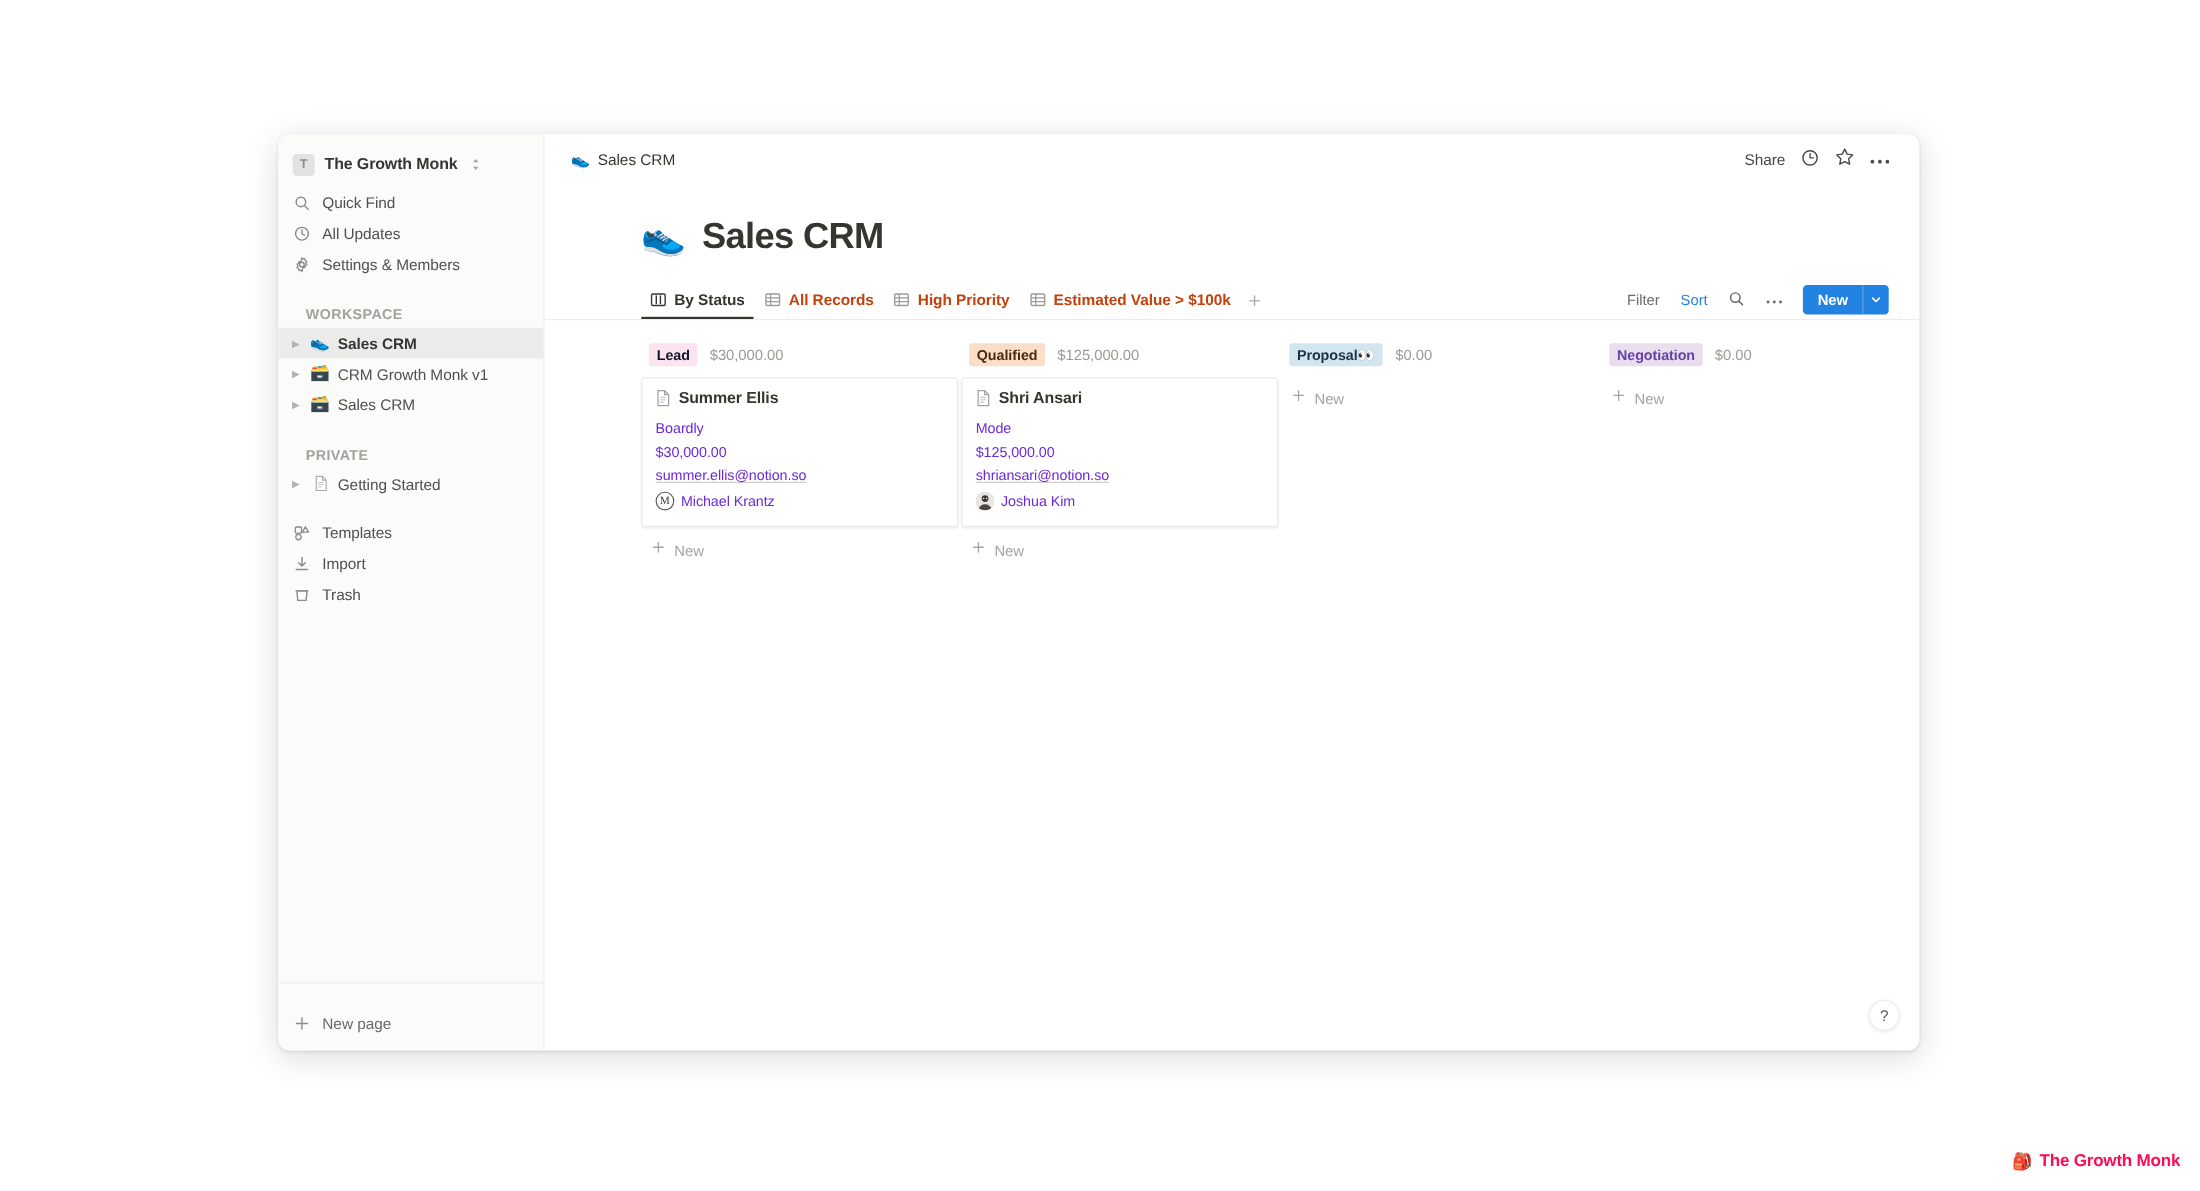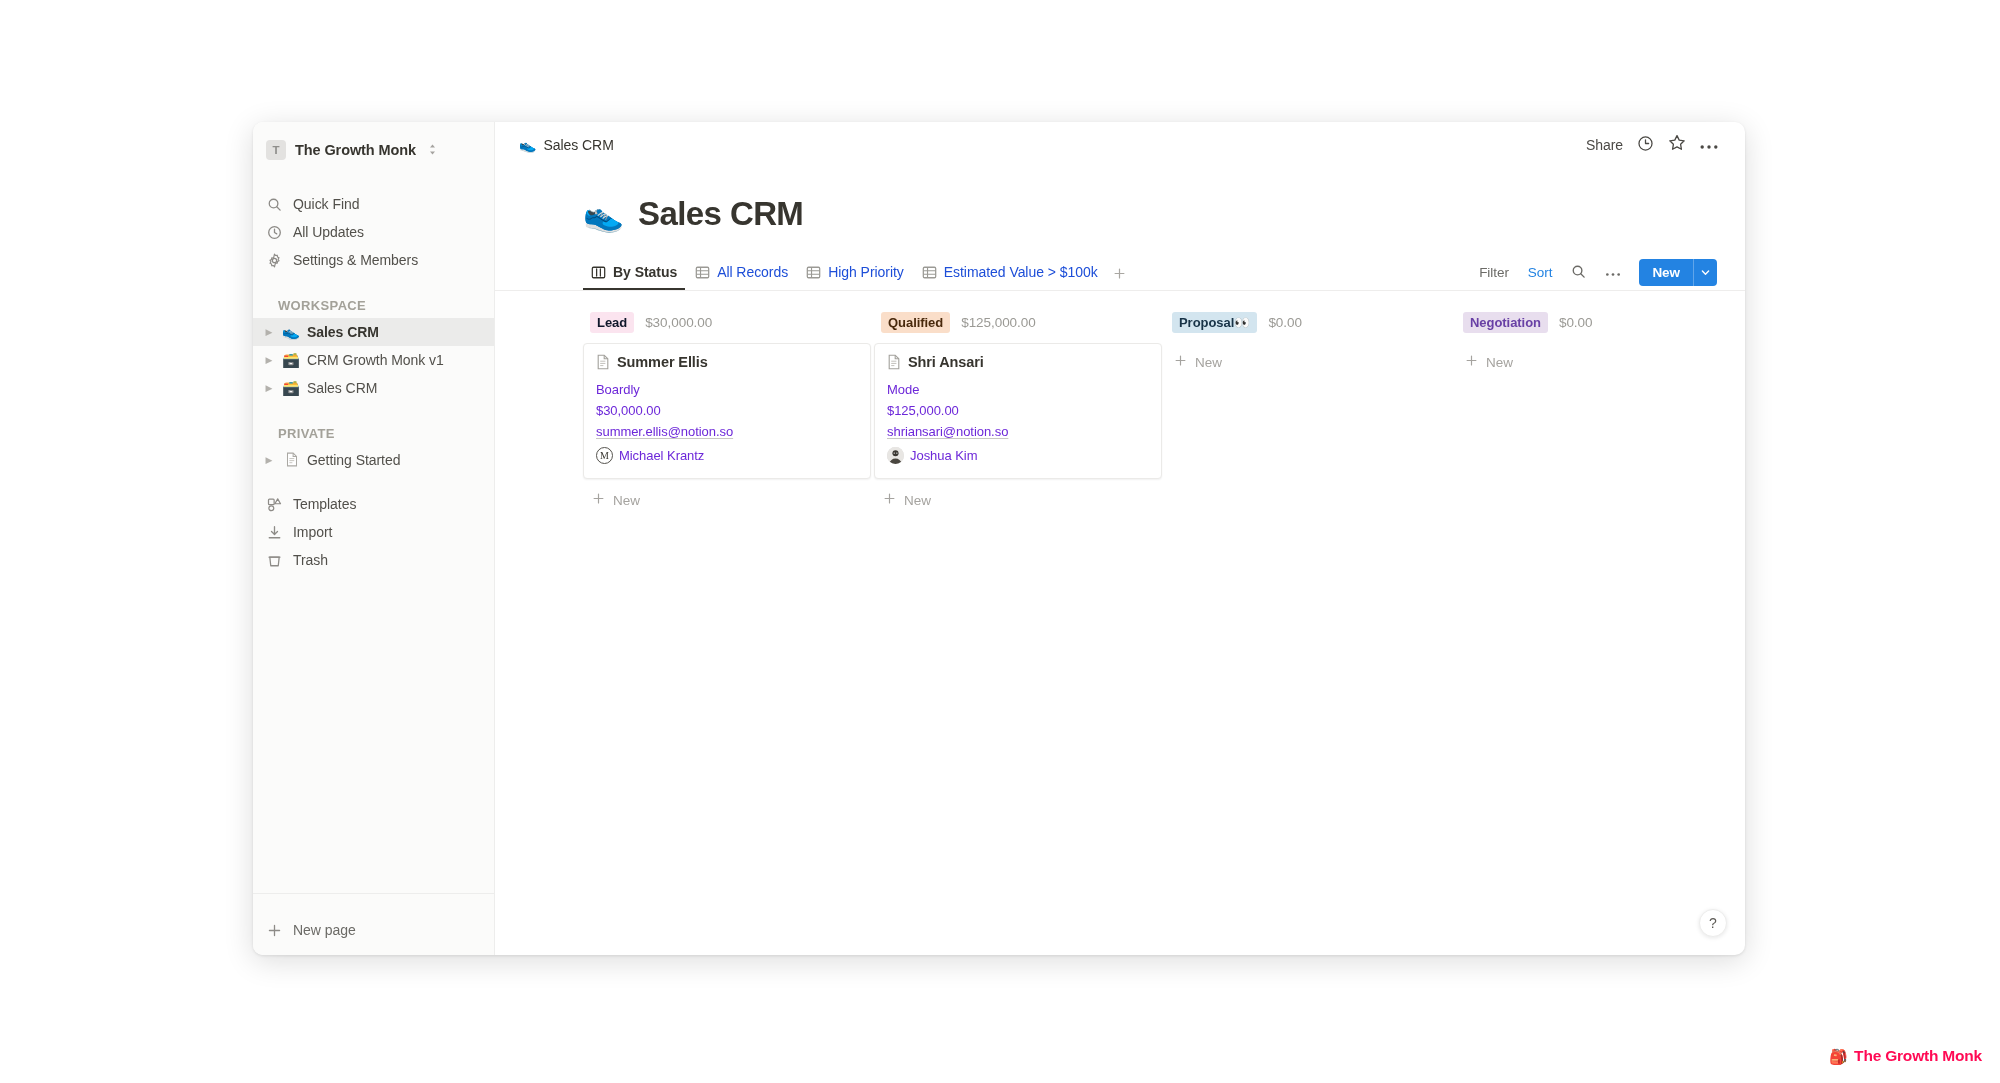--- a/index.html
+++ b/index.html
@@ -43,21 +43,21 @@
     border-radius: 4px; background: #e3e2e0;
     color: #8f8e8b; font-size: 11.5px; font-weight: 600;
     display: flex; align-items: center; justify-content: center;
   }
   .ws-name {
     font-size: 14.5px; font-weight: 700; color: #37352f;
     letter-spacing: -0.1px; white-space: nowrap;
   }
   .ws-chevrons { margin-left: 2px; display: flex; align-items: center; color: #a5a39f; }
 
-  .nav-section { margin-top: 24px; }
+  .nav-section { margin-top: 4px; }
   .nav-item {
     display: flex; align-items: center; gap: 10px;
     height: 28px; padding: 0 13px; cursor: pointer;
     color: #6b6a66;
   }
   .nav-icon { width: 17px; height: 17px; flex: 0 0 17px; display: flex; align-items: center; justify-content: center; color: #8d8b87; }
   .nav-label { font-size: 14px; color: #52504b; letter-spacing: -0.05px; white-space: nowrap; }
 
   .sec-title {
     font-size: 13px; font-weight: 600; letter-spacing: 0.35px;
@@ -125,22 +125,22 @@
   .viewbar {
     display: flex; align-items: flex-end;
     padding: 0 28px 0 88px;
     border-bottom: 1px solid #eeedec;
     height: 34px;
   }
   .tabs { display: flex; align-items: flex-end; gap: 2px; height: 34px; }
   .tab {
     display: flex; align-items: center; gap: 7px;
     height: 34px; padding: 0 8px; cursor: pointer;
-    font-size: 14px; color: #1d4ed8; letter-spacing: -0.05px;
-    border-bottom: 2px solid transparent; white-space: nowrap;
+    font-size: 14px; color: #c2410c; letter-spacing: -0.05px;
+    border-bottom: 2px solid transparent; white-space: nowrap; font-weight: bold;
   }
   .tab.active { color: #37352f; font-weight: 700; border-bottom-color: #37352f; }
   .tab-icon { display: flex; align-items: center; color: #9b9a95; }
   .tab.active .tab-icon { color: #37352f; }
   .tab-add {
     width: 24px; height: 34px; display: flex; align-items: center;
     justify-content: center; color: #a9a7a2; cursor: pointer; font-size: 15px;
   }
 
   .view-actions { margin-left: auto; display: flex; align-items: center; gap: 3px; padding-bottom: 4px; }

